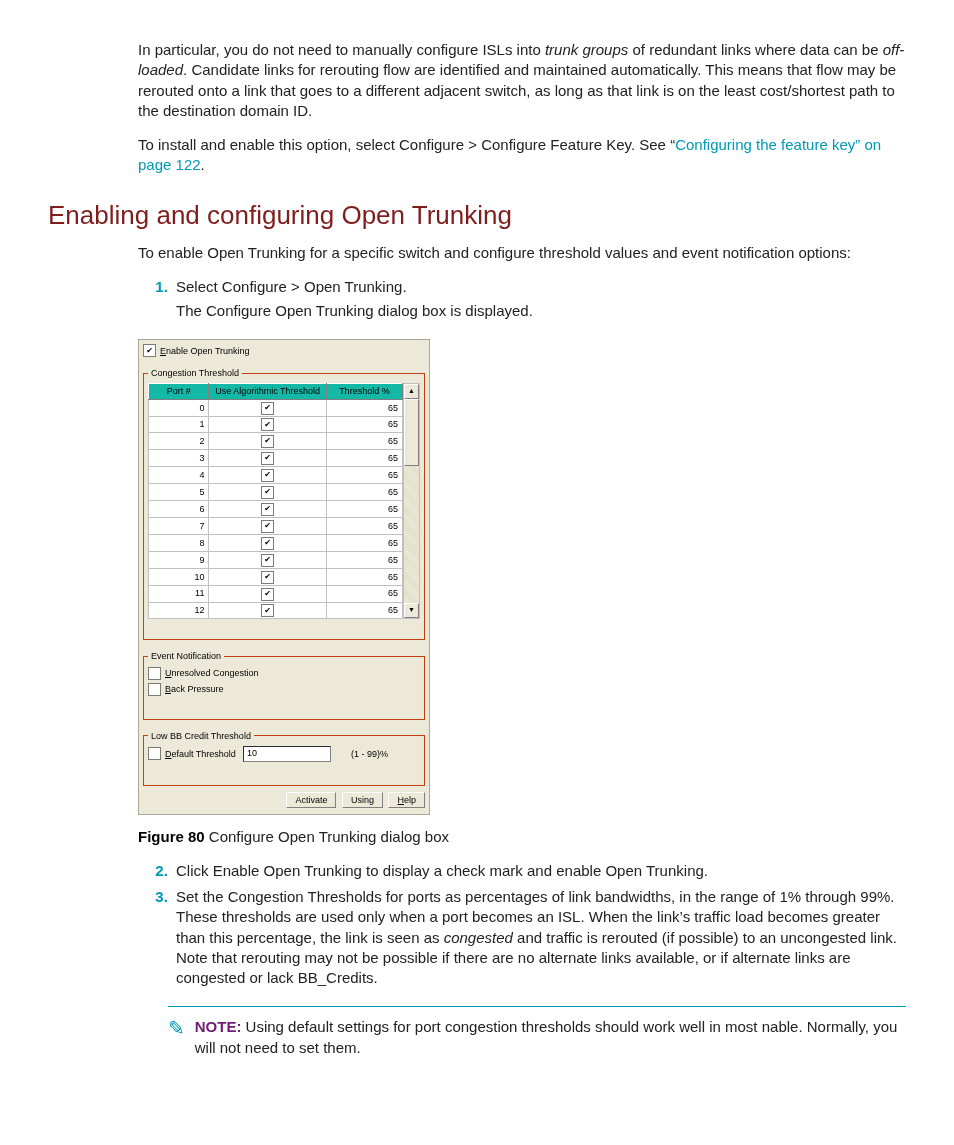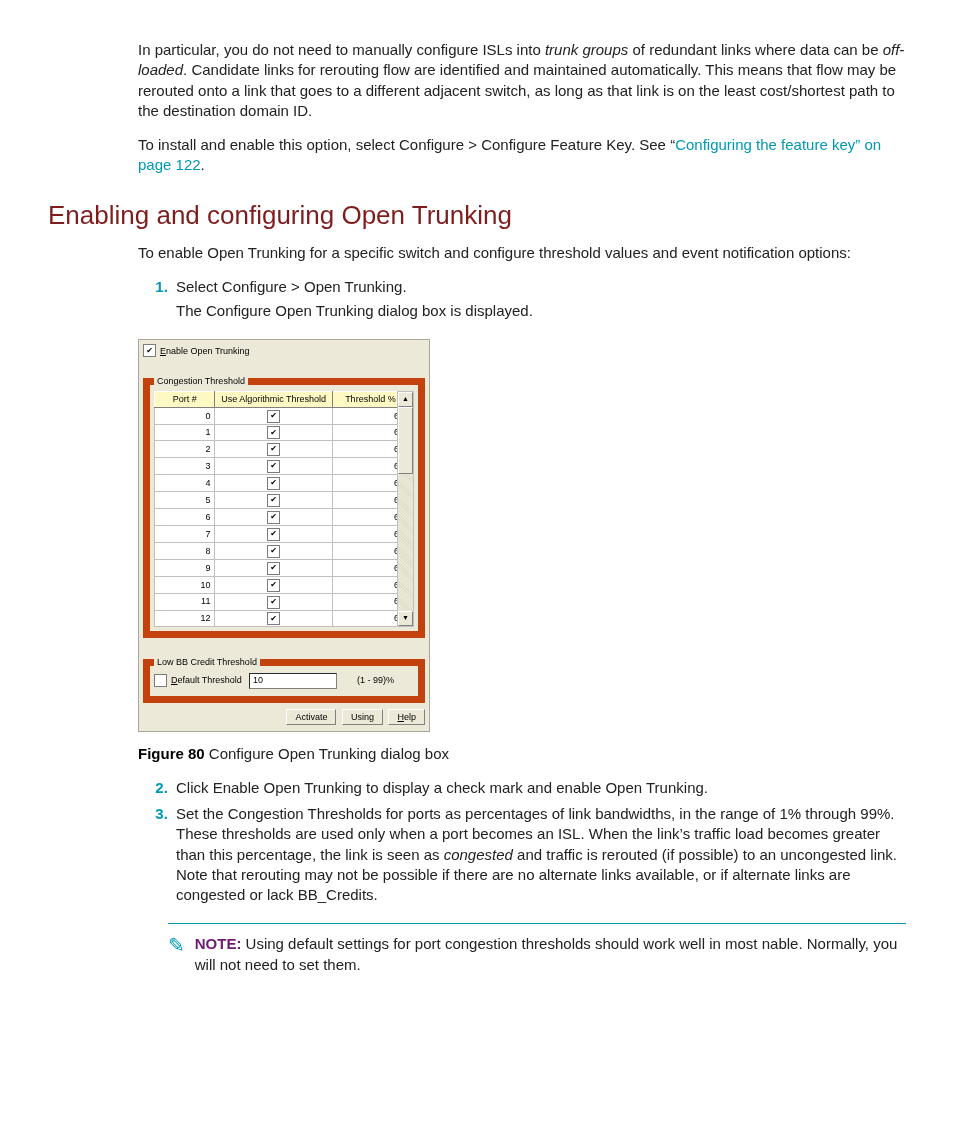--- a/index.html
+++ b/index.html
@@ -38,42 +38,42 @@
     color: #000;
     background: #ece9d8;
     border: 1px solid #aca899;
     padding: 4px 4px 6px 4px;
   }
   .dlg-row { display: flex; align-items: center; margin-bottom: 3px; }
   .chk { width: 11px; height: 11px; border: 1px solid #7b7b7b; background: #fff; margin-right: 4px; display: inline-flex; align-items: center; justify-content: center; font-size: 9px; line-height: 1; }
   .chk.checked::before { content: "✔"; font-size: 8px; }
   .und { text-decoration: underline; }
   fieldset.grp {
-    border: 7px solid #c2410c;
-    margin: 18px 0 4px 0;
-    padding: 4px 4px 4px 4px;
+    border: 1px solid #c2410c;
+    margin: 10px 0 4px 0;
+    padding: 4px 4px 20px 4px;
     font-size: 9px;
   }
   fieldset.grp legend { padding: 0 3px; font-size: 9px; }
 
   .tbl-wrap { position: relative; }
   table.ports {
     border-collapse: collapse;
     width: 255px;
     background: #fff;
     font-size: 9px;
   }
   table.ports th, table.ports td {
     border: 1px solid #c0c0c0;
     padding: 1px 4px;
     height: 12px;
     text-align: right;
   }
   table.ports th {
-    background: #fef9c3;
+    background: #14b8a6;
     font-weight: normal;
     text-align: center;
     border: 1px solid #fff;
     border-right-color: #808080;
     border-bottom-color: #808080;
   }
   table.ports td.c { text-align: center; }
   table.ports td.c .cell-chk {
     width: 11px; height: 11px; border: 1px solid #7b7b7b; background: #fff; display: inline-flex; align-items: center; justify-content: center; margin: 0 auto;
   }
@@ -218,20 +218,31 @@
       <div class="scrollbar">
         <div class="arrow">▲</div>
         <div class="track">
             <div class="thumb"></div>
           </div>
         <div class="arrow">▼</div>
       </div>
     </div>
   </fieldset>
 
+  <fieldset class="grp">
+    <legend>Event Notification</legend>
+    <div class="dlg-row">
+      <span class="chk"></span>
+      <span><span class="und">U</span><span>nresolved Congestion</span></span>
+    </div>
+    <div class="dlg-row">
+      <span class="chk"></span>
+      <span><span class="und">B</span><span>ack Pressure</span></span>
+    </div>
+  </fieldset>
 
   <fieldset class="grp">
     <legend>Low BB Credit Threshold</legend>
     <div class="dlg-row">
       <span class="chk"></span>
       <span style="width:78px"><span class="und">D</span><span>efault Threshold</span></span>
       <span class="inline-input">10</span>
       <span style="margin-left:20px">(1 - 99)%</span>
     </div>
   </fieldset>

